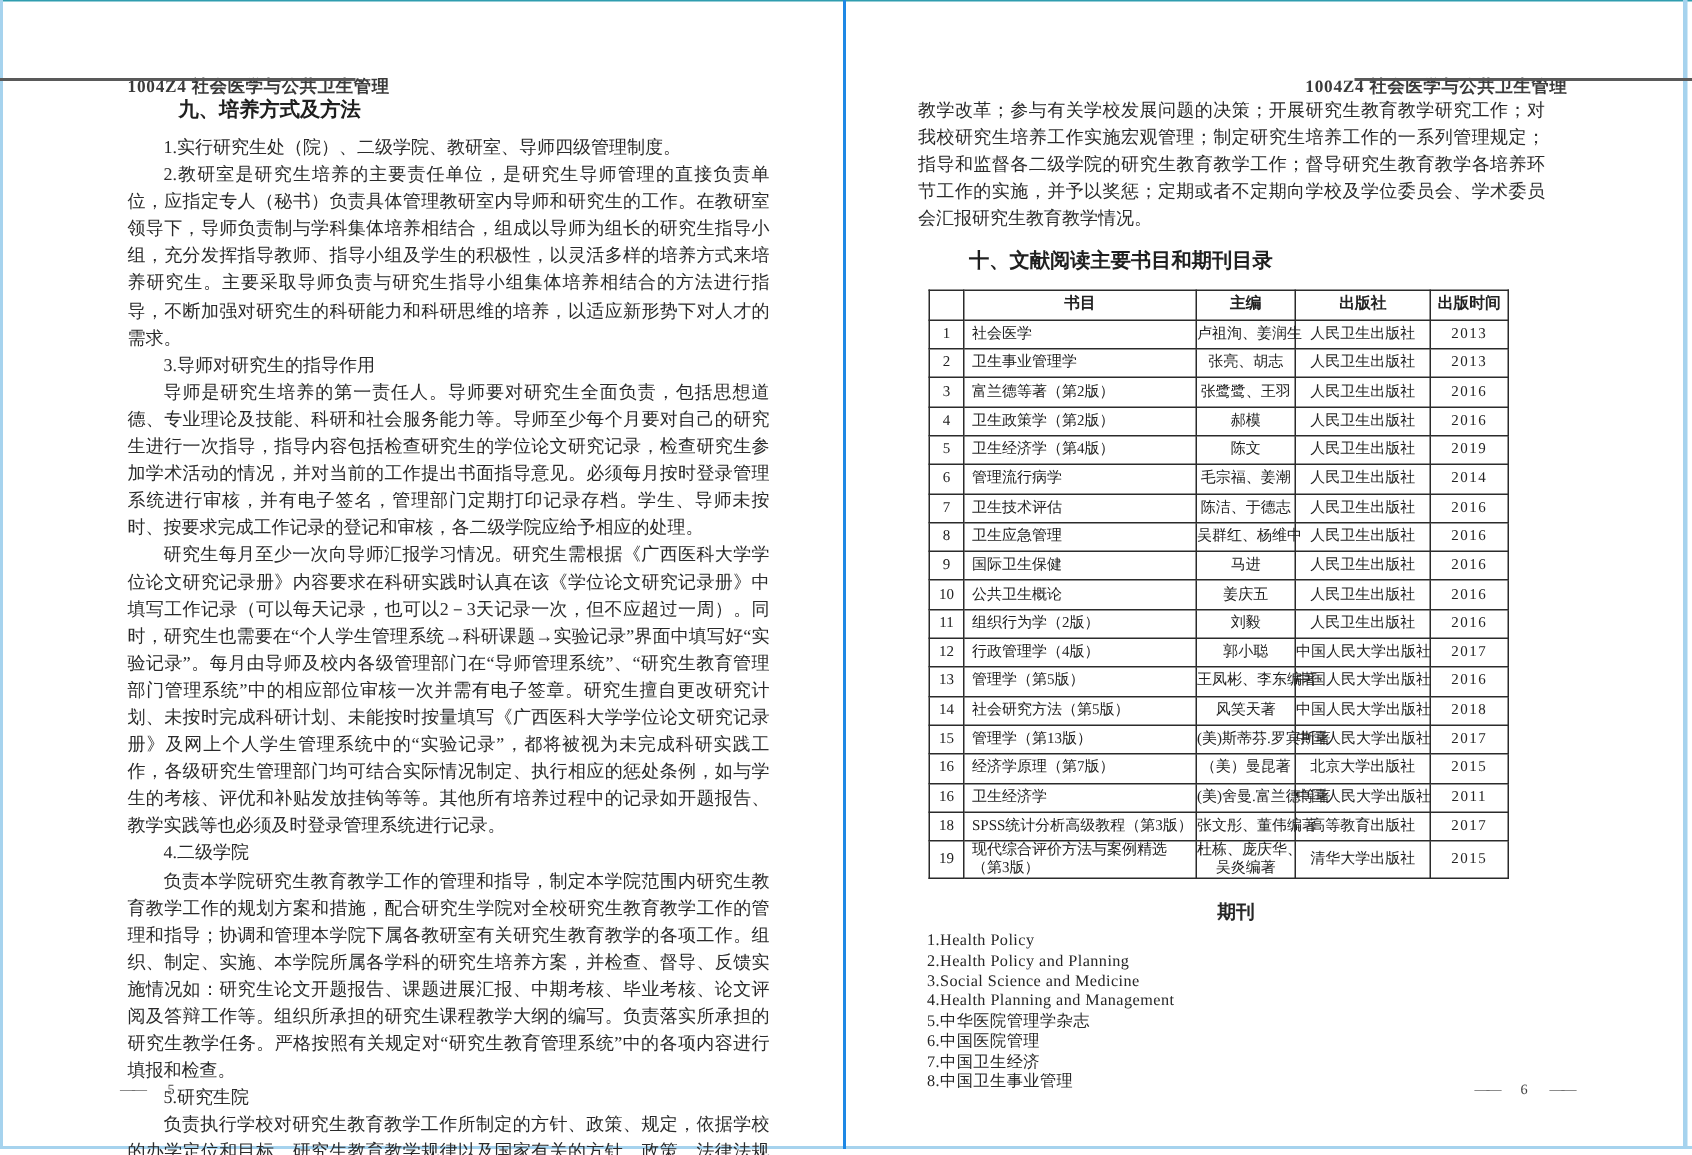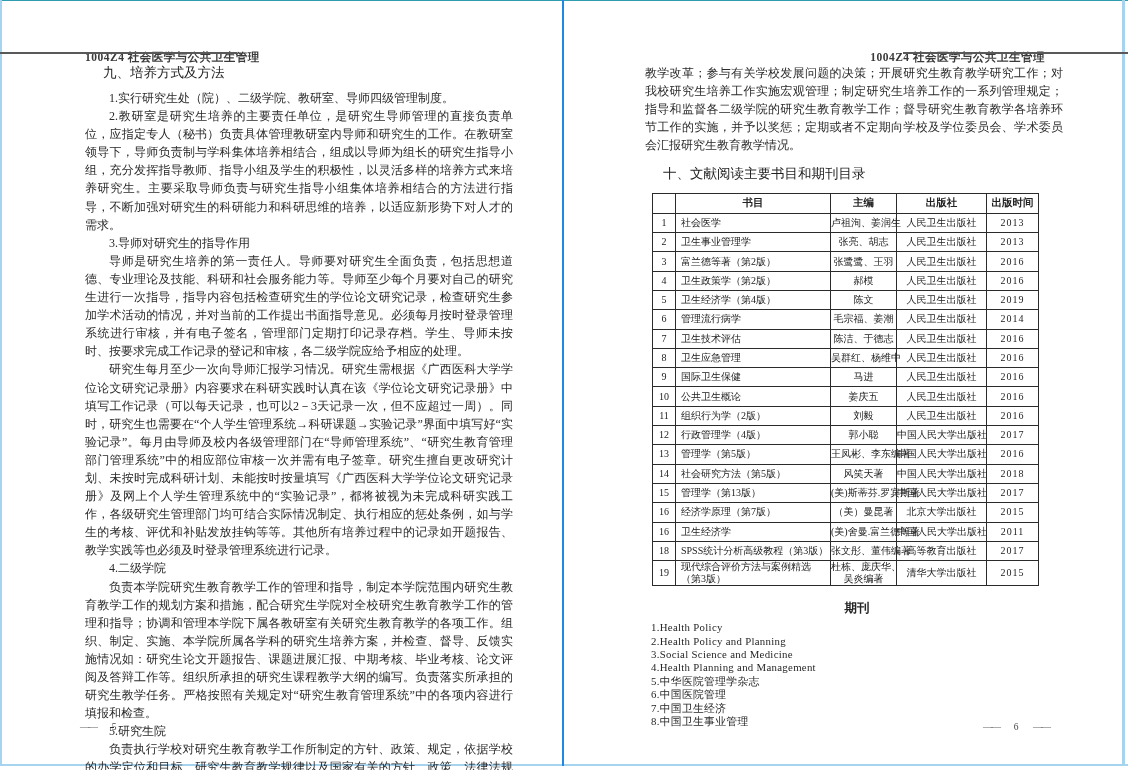--- a/index.html
+++ b/index.html
@@ -16,22 +16,22 @@
   
   .header-text{position:absolute;top:50px;font-size:11.5px;font-weight:bold;color:#3a3a3a;letter-spacing:0.5px;}
   .header-text.hl{left:85px;}
   .header-text.hr{right:83px;}
   .header-rule{position:absolute;top:52px;height:2px;background:#595959;}
   .rule-left{left:0;width:237px;}
   .rule-right{left:903px;width:225px;}
   
   .page{position:absolute;top:64px;}
   .page-left{left:85px;width:428px;}
-  .page-right{left:645px;width:418px;}
-  .sec-title{font-size:13.5px;font-weight:normal;margin:0 0 7px 18px;color:#1f1f1f;}
+  .page-right{left:612px;width:418px;}
+  .sec-title{font-size:13.5px;font-weight:bold;margin:0 0 7px 34px;color:#1f1f1f;}
   .para{margin:0;font-size:12px;line-height:18.1px;text-align:justify;text-indent:2em;color:#2a2a2a;}
   .para.no-indent{text-indent:0;}
   .page-right .sec-title{margin-top:11px;}
   
   .books-table{border-collapse:collapse;table-layout:fixed;width:380px;margin:10px 0 0 7px;
     font-size:10px;color:#222;}
   .books-table th,.books-table td{border:1px solid #2b2b2b;padding:0;height:18.3px;
     text-align:center;vertical-align:middle;line-height:1.2;overflow:visible;}
   .books-table th{font-weight:bold;font-size:10.5px;}
   .books-table td.c1{text-align:left;padding-left:5px;white-space:pre;}

